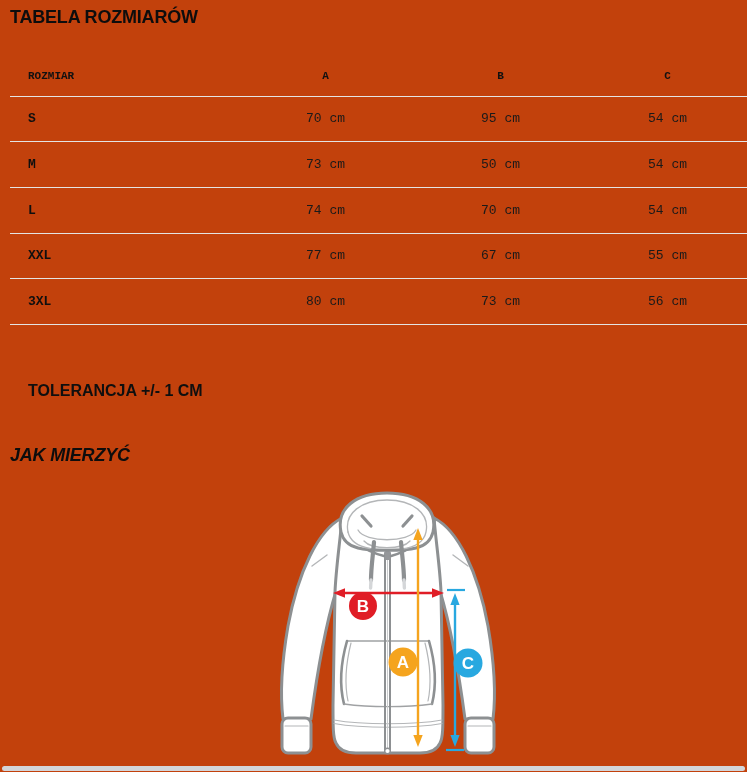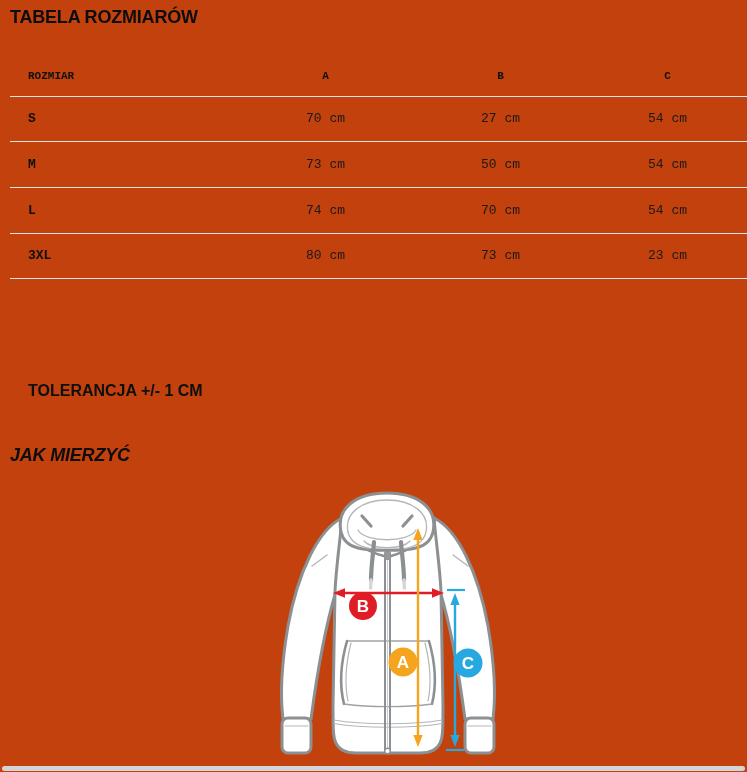--- a/index.html
+++ b/index.html
@@ -62,40 +62,46 @@
     <tbody>
         <tr class="head-row">
       <th class="col-size">ROZMIAR</th>
       <th>A</th>
       <th>B</th>
       <th>C</th>
     </tr>
     <tr class="data-row">
       <td class="cell-size">S</td>
       <td>70 cm</td>
-      <td>27 cm</td>
+      <td>95 cm</td>
       <td>54 cm</td>
     </tr>
     <tr class="data-row">
       <td class="cell-size">M</td>
       <td>73 cm</td>
       <td>50 cm</td>
       <td>54 cm</td>
     </tr>
     <tr class="data-row">
       <td class="cell-size">L</td>
       <td>74 cm</td>
       <td>70 cm</td>
       <td>54 cm</td>
     </tr>
     <tr class="data-row">
+      <td class="cell-size">XXL</td>
+      <td>77 cm</td>
+      <td>67 cm</td>
+      <td>55 cm</td>
+    </tr>
+    <tr class="data-row">
       <td class="cell-size">3XL</td>
       <td>80 cm</td>
       <td>73 cm</td>
-      <td>23 cm</td>
+      <td>56 cm</td>
     </tr>
   </tbody>
     </table>
 
   <div id="tolerance-note">TOLERANCJA +/- 1 CM</div>
 
   <div class="section-title" id="measure-title">JAK MIERZYĆ</div>
 
   <svg id="hoodie-diagram" width="240" height="285" viewBox="0 0 240 285">
     <g fill="#ffffff" stroke="#8d9092" stroke-width="3" stroke-linecap="round" stroke-linejoin="round">

